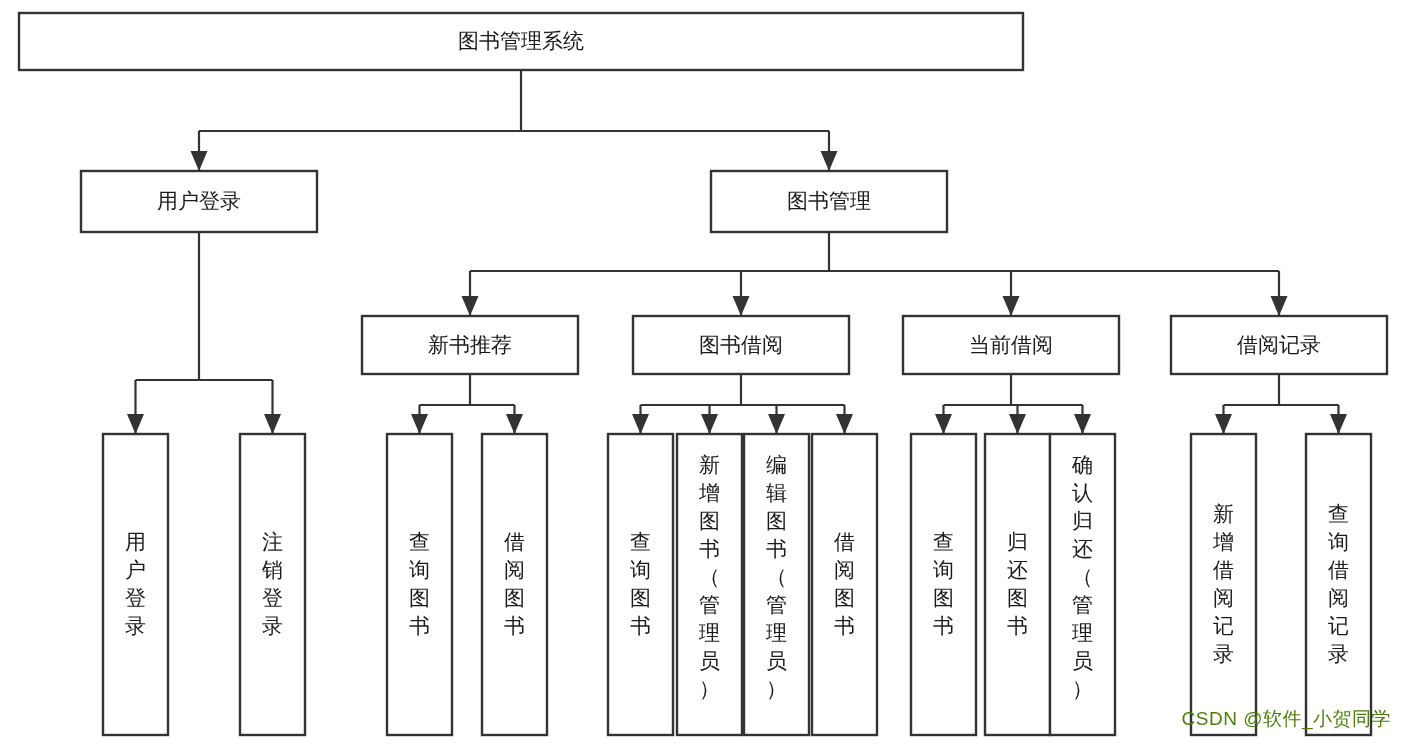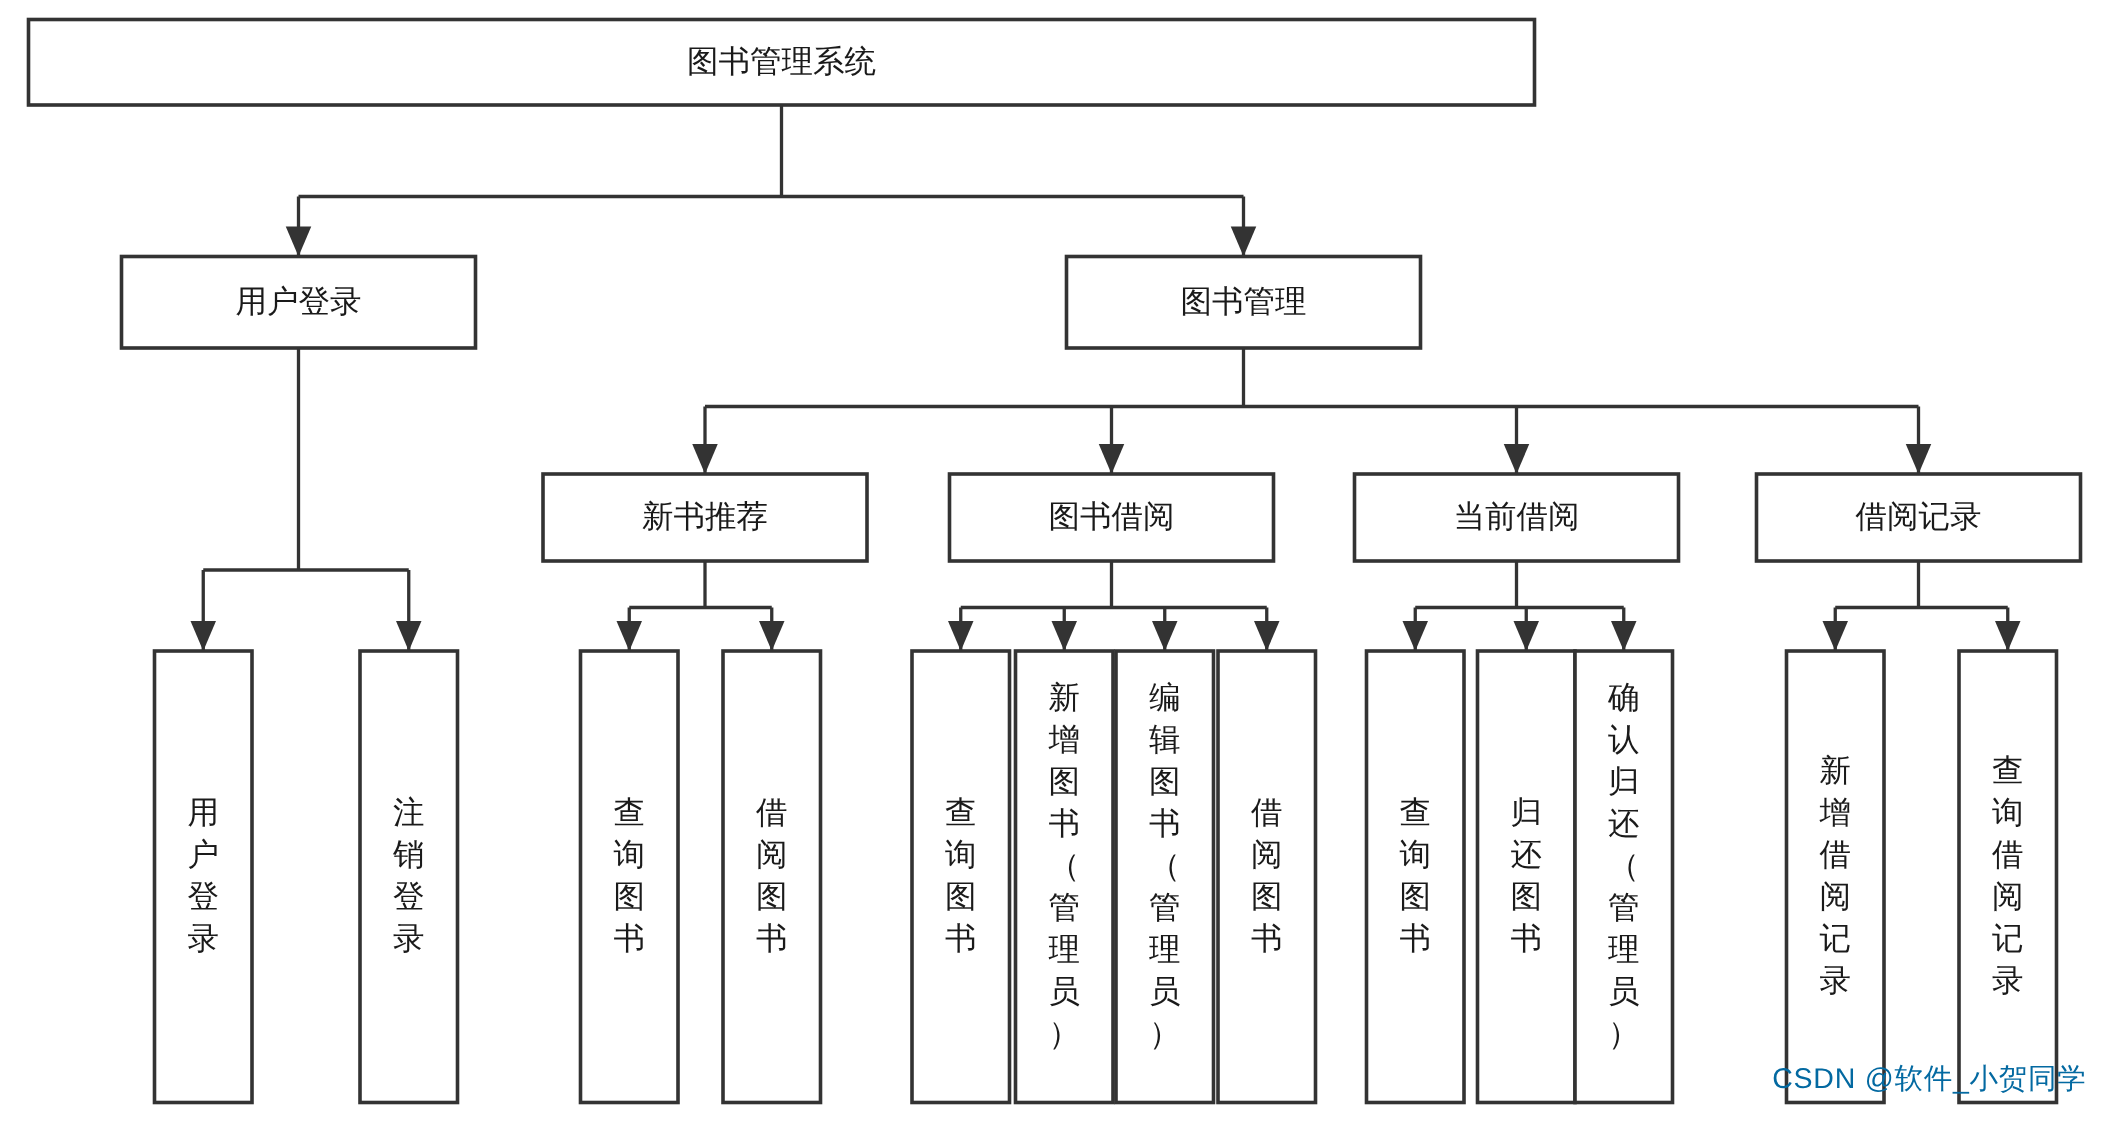--- a/index.html
+++ b/index.html
@@ -53,21 +53,21 @@
     font-size: 21px;
     fill: #1a1a1a;
     text-anchor: middle;
   }
   .watermark {
     position: absolute;
     right: 14px;
     bottom: 6px;
     font-family: "Liberation Sans", "DejaVu Sans", sans-serif;
     font-size: 19px;
-    color: #0369a1;
+    color: #4d7c0f;
     letter-spacing: 0.5px;
     white-space: nowrap;
     user-select: none;
   }
 </style>
 </head>
 <body>
 
 <div id="diagram-root">
 

